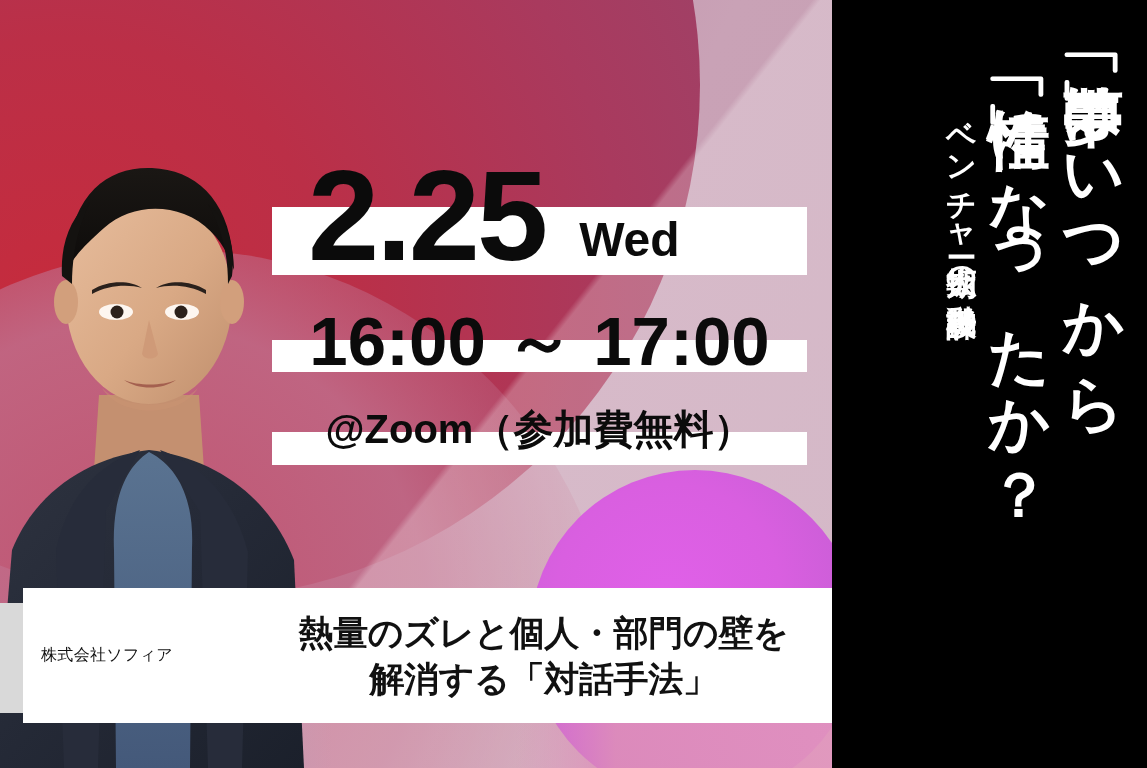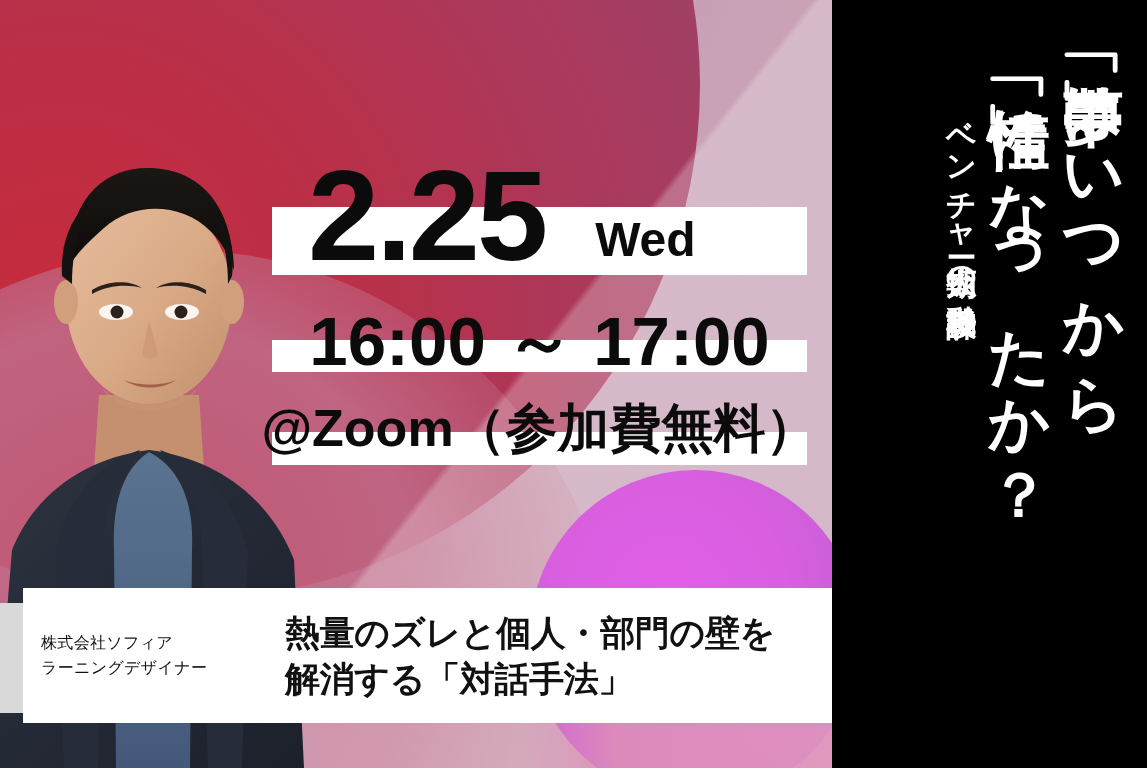--- a/index.html
+++ b/index.html
@@ -98,40 +98,40 @@
 
   .date-row{
     position:absolute;left:272px;top:140px;width:535px;height:135px;
     display:flex;align-items:flex-end;
   }
   .date-big{
     font-size:128px;font-weight:700;line-height:.92;color:#0b0b0b;
     letter-spacing:-3px;margin-left:36px;
   }
   .date-dow{
-    font-size:48px;font-weight:700;color:#0b0b0b;margin-left:50px;
+    font-size:48px;font-weight:700;color:#0b0b0b;margin-left:34px;
     position:relative;top:-8px;
   }
 
   .time-row{
     position:absolute;left:272px;top:288px;width:535px;height:84px;
     display:flex;align-items:center;justify-content:center;
   }
   .time-text{
     font-size:69px;font-weight:700;color:#0b0b0b;letter-spacing:0px;
     white-space:nowrap;
     margin-top:24px;
   }
 
   .zoom-row{
     position:absolute;left:272px;top:393px;width:535px;height:72px;
     display:flex;align-items:center;justify-content:center;
   }
   .zoom-text{
-    font-size:52px;font-weight:700;color:#0b0b0b;white-space:nowrap;
+    font-size:40px;font-weight:700;color:#0b0b0b;white-space:nowrap;
   }
 
   
   .grey-strip{
     position:absolute;left:0;top:603px;width:24px;height:110px;background:#d9d9d9;
   }
   .card{
     position:absolute;left:23px;top:588px;width:809px;height:135px;
     background:#fff;display:flex;align-items:center;
     box-sizing:border-box;
@@ -140,21 +140,21 @@
     width:262px;padding-left:18px;box-sizing:border-box;
     color:#111;
   }
   .speaker .org,.speaker .role{
     font-size:16px;line-height:1.55;letter-spacing:.02em;font-weight:400;
   }
   .speaker .name{
     font-size:27px;line-height:1.35;margin-top:2px;font-weight:400;letter-spacing:.03em;
   }
   .session{
-    flex:1;color:#111;padding-right:30px;
+    flex:1;text-align:center;color:#111;padding-right:30px;
     font-size:35px;font-weight:700;line-height:1.3;letter-spacing:-.01em;
   }
 </style>
 </head>
 <body>
 
 <div class="poster">
 
   <div class="bg-layer">
     <div class="bg-base"></div>
@@ -235,21 +235,20 @@
 
   <div class="band band-zoom"></div>
   <div class="zoom-row">
     <span class="zoom-text">@Zoom（参加費無料）</span>
   </div>
 
   <div class="grey-strip"></div>
   <div class="card">
     <div class="speaker">
       <div class="org">株式会社ソフィア</div>
-      <div class="role">ラーニングデザイナー</div>
     </div>
     <div class="session">
       <div>熱量のズレと個人・部門の壁を</div>
       <div>解消する「対話手法」</div>
     </div>
   </div>
 
   <div class="black-panel">
     <div class="vline main">「夢中」はいつから</div>
     <div class="vline main second">「惰性」になったか？</div>

